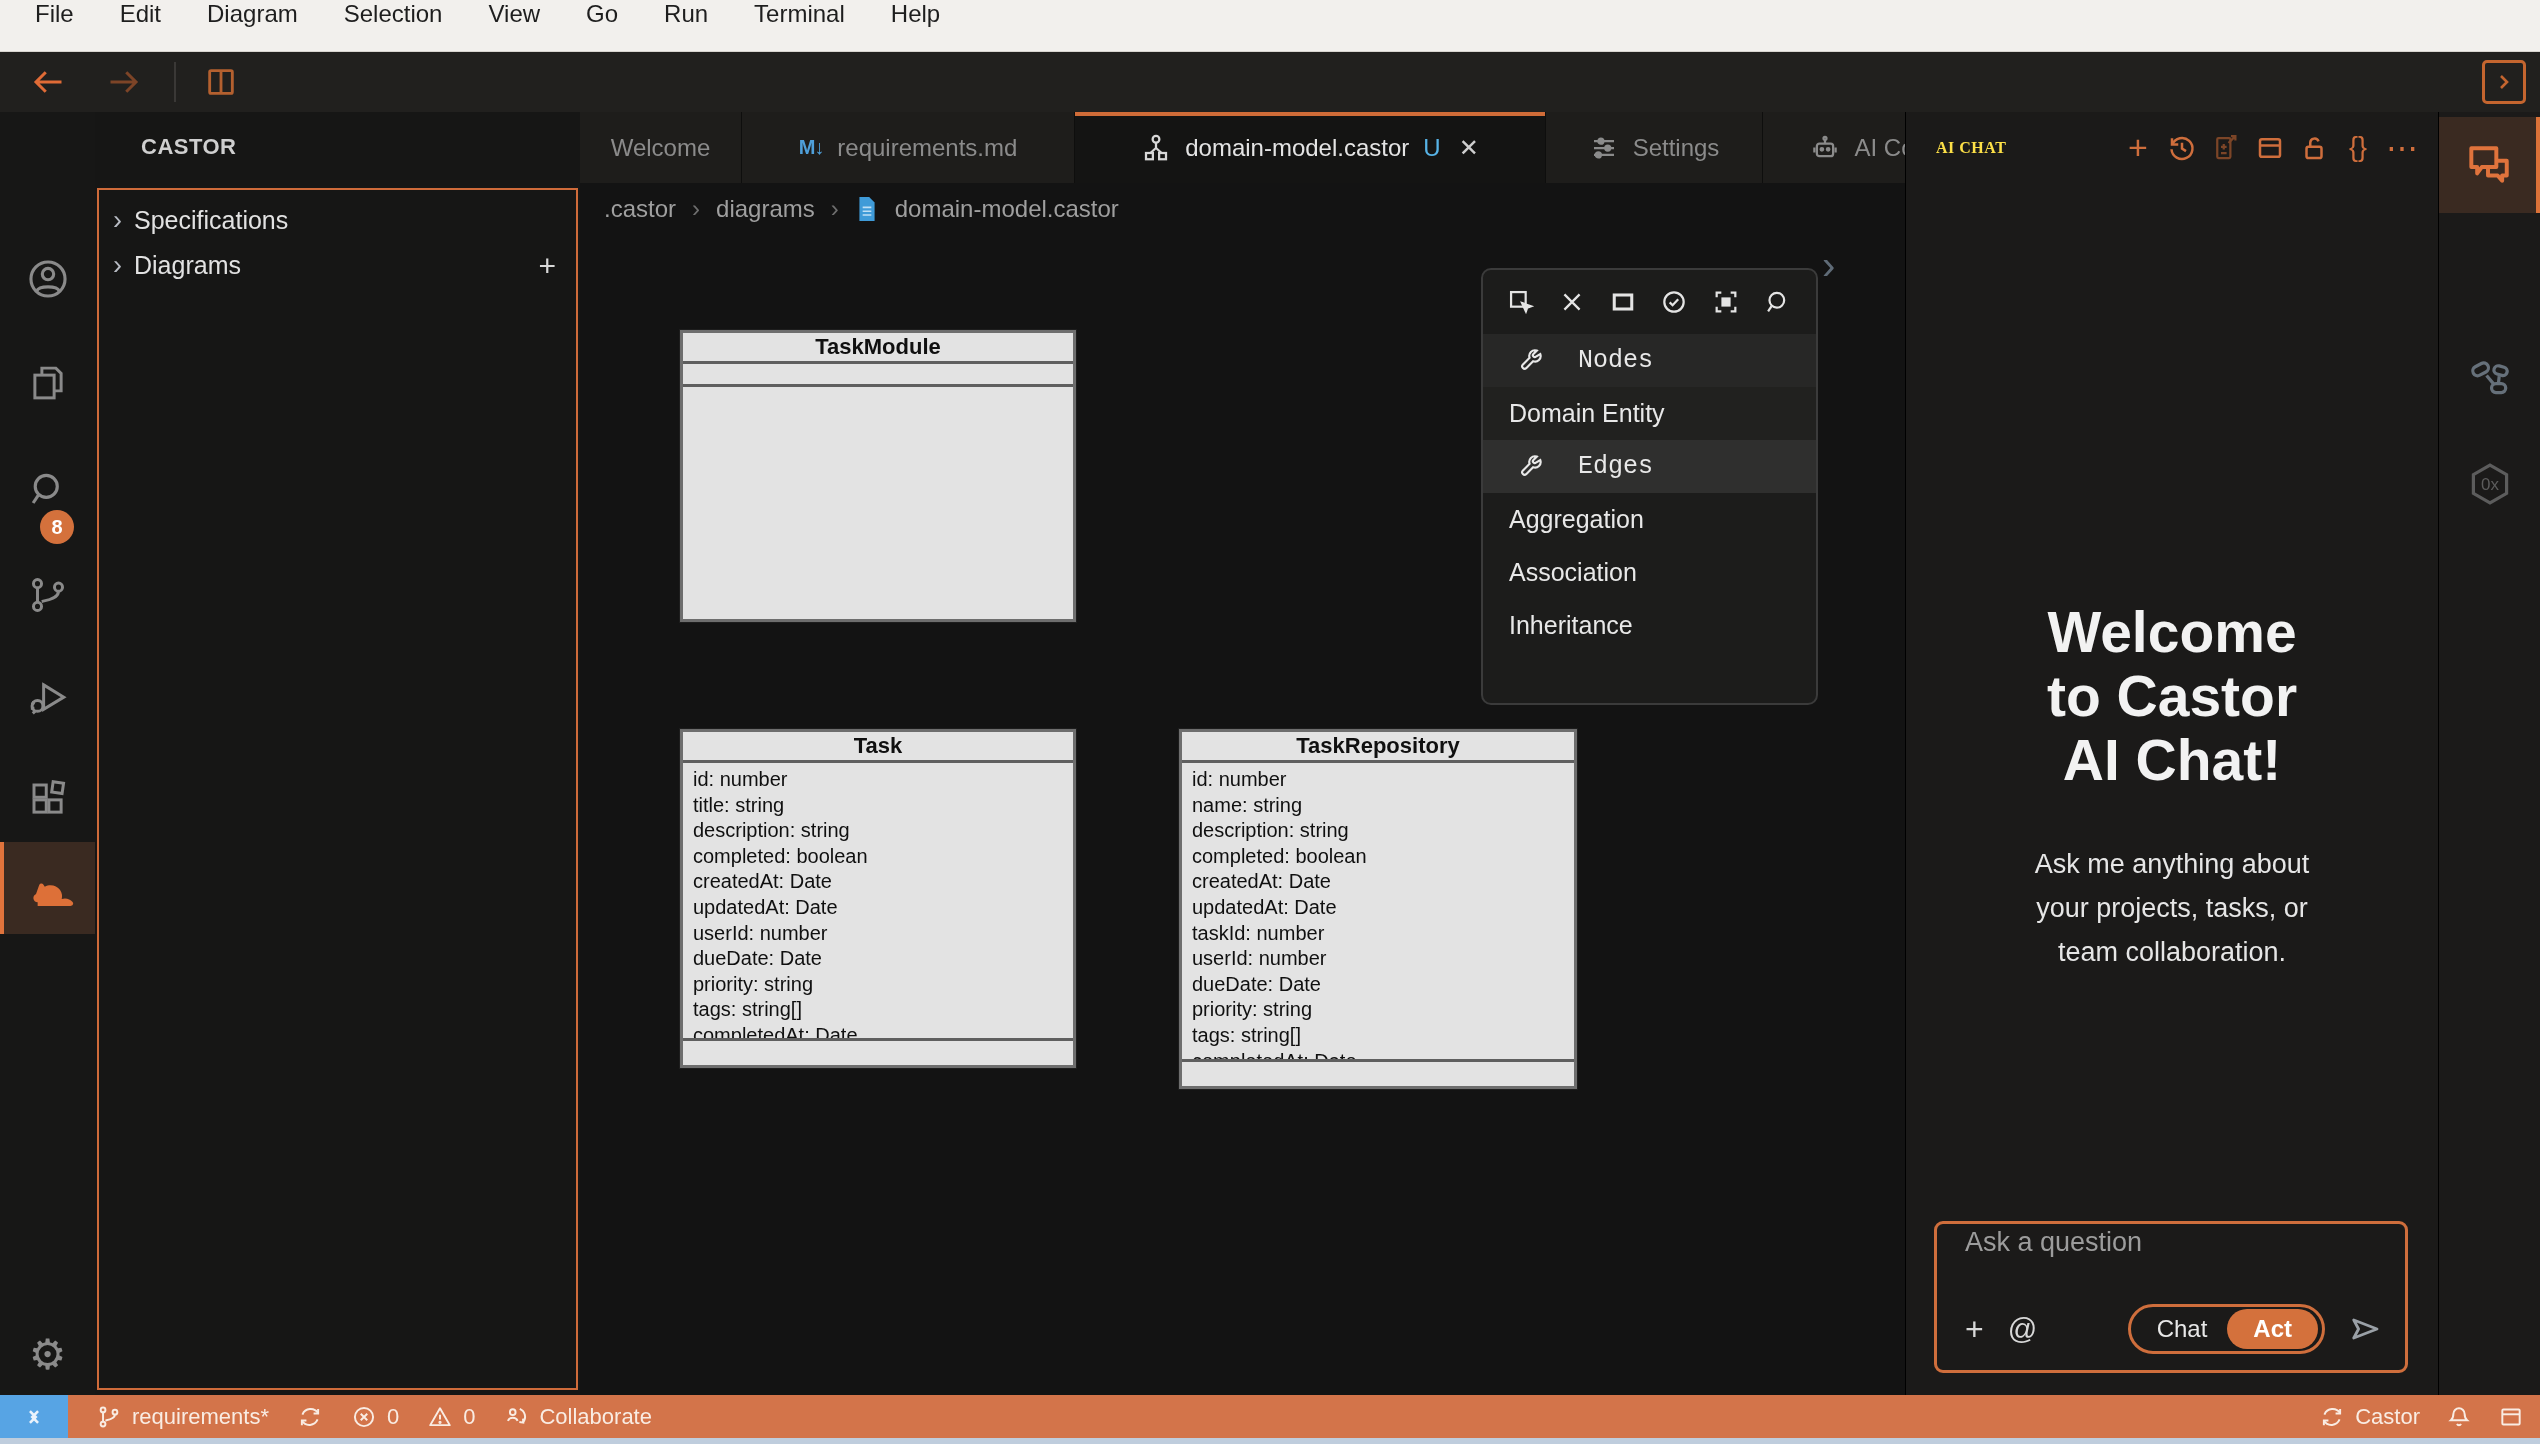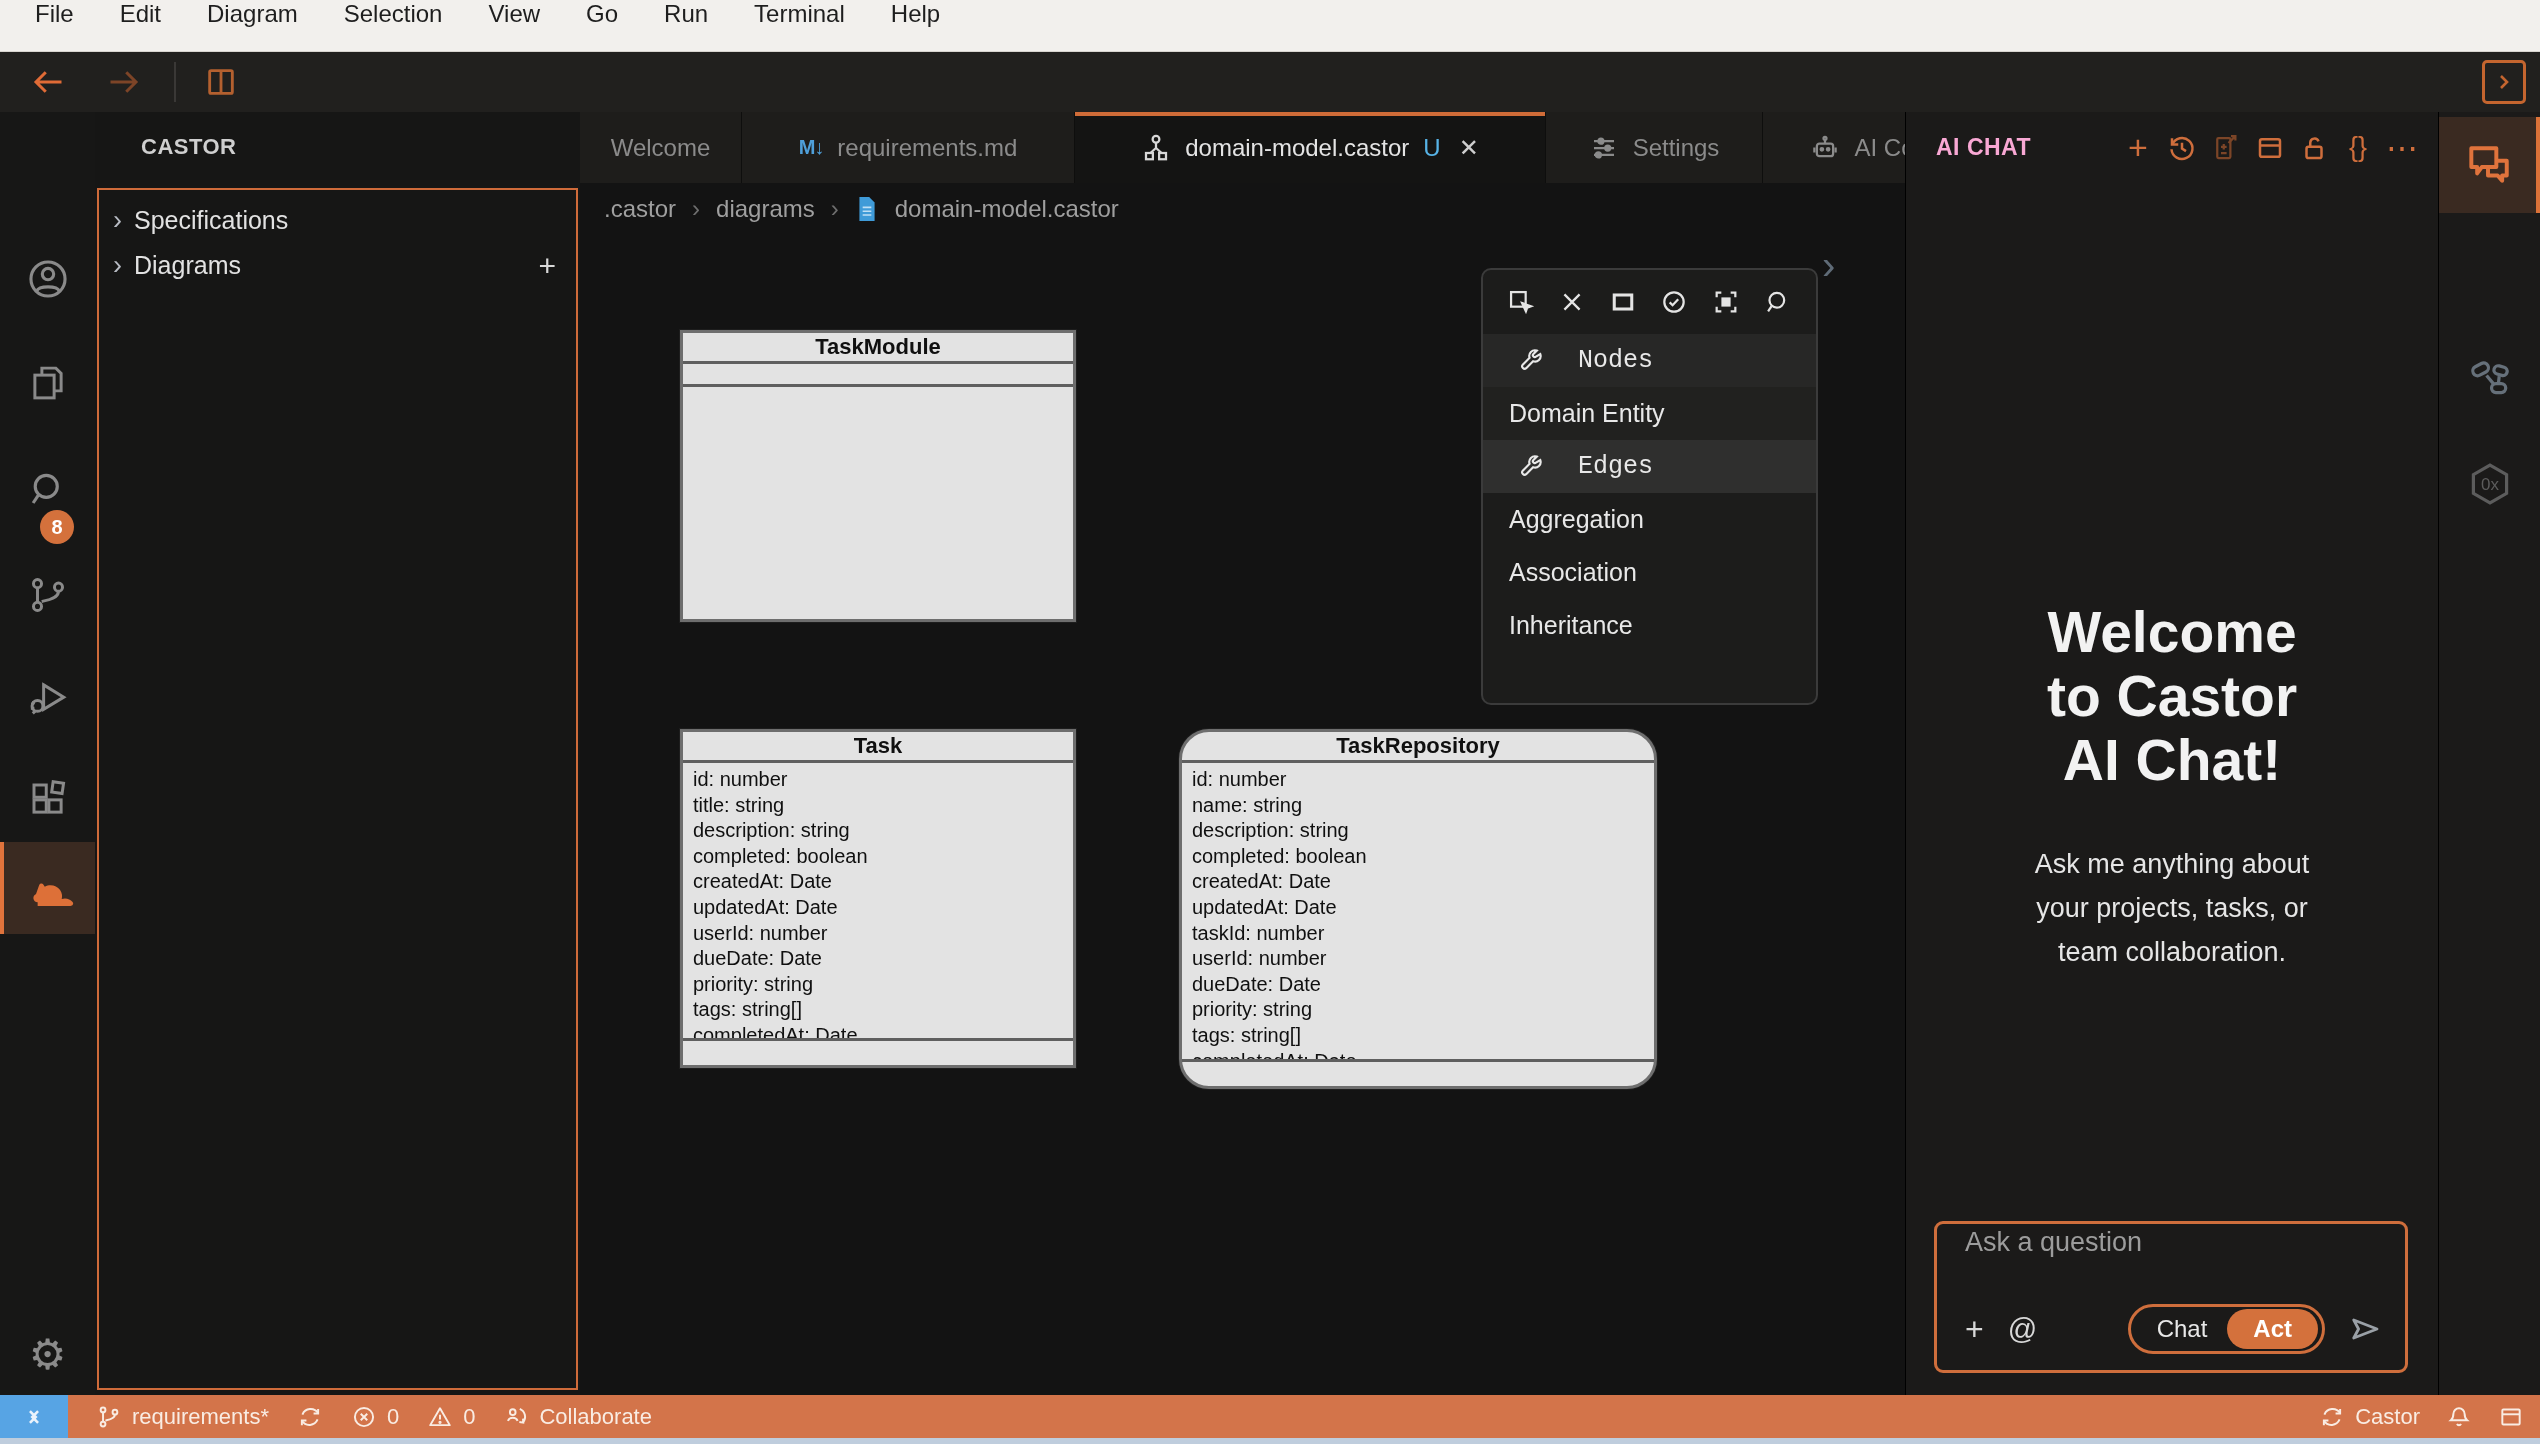--- a/index.html
+++ b/index.html
@@ -73,42 +73,42 @@
   .uml-node { position:absolute; background:#e3e3e3; border:3px solid #6e6e6e;
     box-shadow:0 0 0 1px #1d1d1d; display:flex; flex-direction:column; color:#101010; }
   .uml-title { height:31px; flex:none; display:flex; align-items:center; justify-content:center;
     font-weight:bold; font-size:22px; border-bottom:3px solid #5f5f5f; }
   .uml-strip { height:23px; flex:none; border-bottom:3px solid #5f5f5f; }
   .uml-body { flex:1; }
   .uml-attrs { flex:1; padding:4px 10px; font-size:20px; line-height:25.6px; overflow:hidden; }
   .uml-footer { height:27px; flex:none; border-top:3px solid #5f5f5f; }
   #node-taskmodule { left:100px; top:95px; width:396px; height:292px; }
   #node-task { left:100px; top:494px; width:396px; height:339px; }
-  #node-taskrepository { left:599px; top:494px; width:478px; height:360px;border-radius:30px; }
+  #node-taskrepository { left:599px; top:494px; width:398px; height:360px; }
 
   
   .palette { position:absolute; left:901px; top:33px; width:337px; height:437px;
     background:#1c1c1b; border:2px solid #3b3b3b; border-radius:10px; overflow:hidden;
     display:flex; flex-direction:column; }
   .palette-tools { height:64px; flex:none; display:flex; align-items:center;
     justify-content:space-between; padding:0 24px; color:#e4e4e4; }
   .palette-row { height:53px; flex:none; display:flex; align-items:center;
     font-size:25px; color:#e8e8e8; }
   .palette-header { padding-left:34px; gap:34px; background:#272726;font-family:Liberation Mono, monospace; }
   .palette-header.hl { background:#2f2f2e; }
   .palette-items .palette-item { height:53px; display:flex; align-items:center;
     padding-left:26px; font-size:25px; color:#e8e8e8; }
   .palette-items.nodes .palette-item { background:#21211f; }
   .canvas-chevron { position:absolute; left:1242px; top:8px; font-size:40px; color:#5f6b77; }
 
   
   .aichat { width:533px; flex:none; background:#1b1a19; border-left:1px solid #000;
     position:relative; display:flex; flex-direction:column; }
   .ai-header { height:71px; flex:none; display:flex; align-items:center; padding:0 14px 0 30px; }
-  .ai-title { font-size:23px; font-weight:bold; color:#f9a8d4; letter-spacing:.5px; flex:1; }
+  .ai-title { font-size:16px; font-weight:bold; color:#fde047; letter-spacing:.5px; flex:1;font-family:Liberation Serif, serif; }
   .ai-hicon { width:44px; height:40px; display:flex; align-items:center; justify-content:center;
     color:#cf6e3c; font-size:27px; }
   .ai-hicon.dim { color:#7c4527; }
   .ai-welcome { margin-top:417px; text-align:center; }
   .ai-welcome h1 { font-size:57px; line-height:64px; font-weight:bold; color:#f2f2f2; }
   .ai-welcome .sub { margin-top:50px; font-size:27px; line-height:44px; color:#e6e6e6; }
   .ai-input { position:absolute; left:28px; right:30px; bottom:22px; height:152px;
     border:3px solid #cf6e3c; border-radius:9px; padding:3px 22px 16px 28px;
     display:flex; flex-direction:column; justify-content:space-between; background:#1b1a19; }
   .ai-placeholder { font-size:27px; color:#9c9c9c; }

